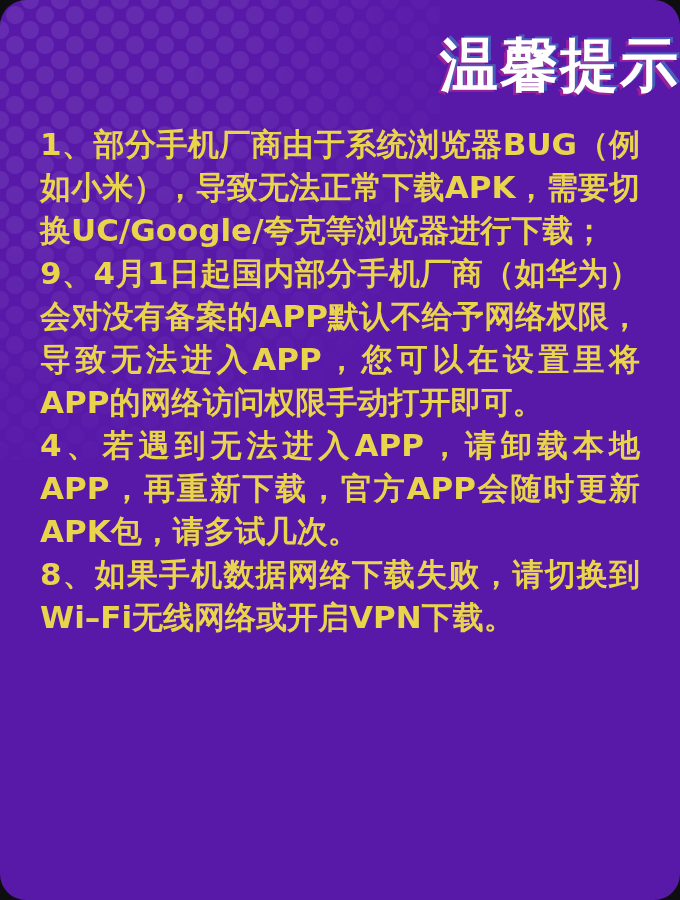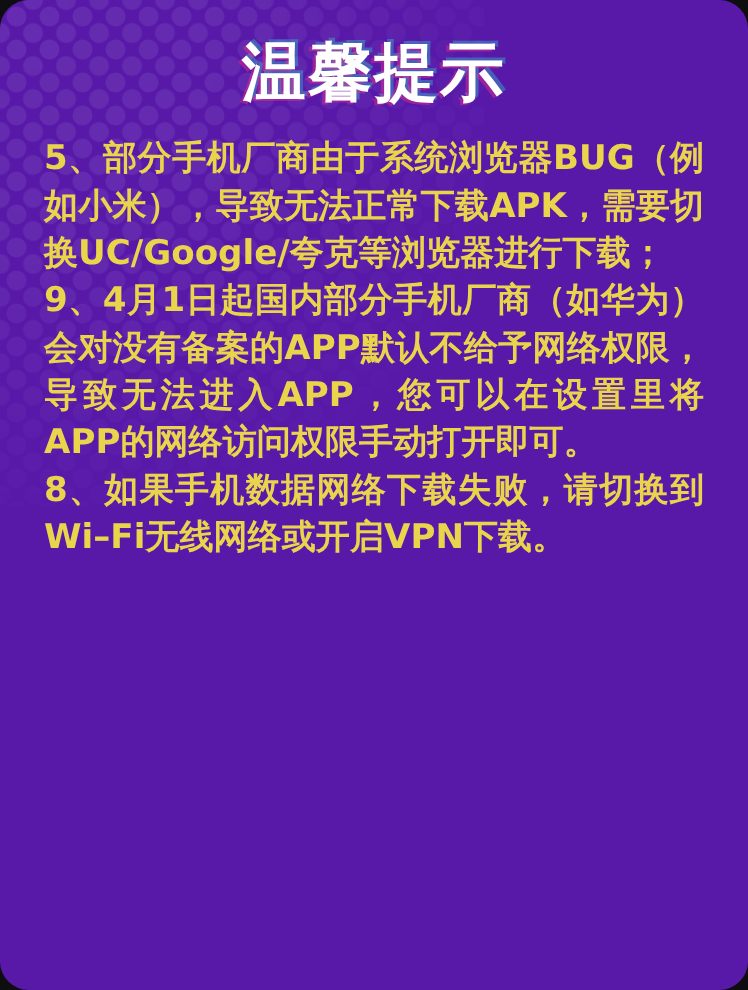--- a/index.html
+++ b/index.html
@@ -33,21 +33,21 @@
       radial-gradient(circle, var(--dot-color, #ffffff15) 8.5px, transparent 9.5px),
       radial-gradient(circle, var(--dot-color, #ffffff15) 8.5px, transparent 9.5px);
     background-size: 30px 30px, 30px 30px;
     background-position: 0 0, 15px 15px;
     -webkit-mask-image: radial-gradient(circle at 8% 6%, #000 0%, rgba(0,0,0,0.85) 35%, rgba(0,0,0,0.30) 62%, transparent 82%);
             mask-image: radial-gradient(circle at 8% 6%, #000 0%, rgba(0,0,0,0.85) 35%, rgba(0,0,0,0.30) 62%, transparent 82%);
   }
   .title {
     position: relative;
     margin: 0;
-    text-align: center;
+    text-align: right;
     font-size: 58px;
     line-height: 62px;
     font-weight: 900;
     letter-spacing: 2px;
     color: var(--title-color, #ffffff);
     text-shadow:
       -3px 2px 0 var(--glitch-pink, #ff2d8a66),
        3px -2px 0 var(--glitch-cyan, #25e8dc55);
   }
   .content {
@@ -66,17 +66,18 @@
     word-break: break-word;
   }
 </style>
 </head>
 <body>
 
 <div class="card">
   <div class="dots"></div>
   <h1 class="title">温馨提示</h1>
   <div class="content">
-    <p>5、部分手机厂商由于系统浏览器BUG（例如小米），导致无法正常下载APK，需要切换UC/Google/夸克等浏览器进行下载；</p>
+    <p>1、部分手机厂商由于系统浏览器BUG（例如小米），导致无法正常下载APK，需要切换UC/Google/夸克等浏览器进行下载；</p>
     <p>9、4月1日起国内部分手机厂商（如华为）会对没有备案的APP默认不给予网络权限，导致无法进入APP，您可以在设置里将APP的网络访问权限手动打开即可。</p>
+    <p>4、若遇到无法进入APP，请卸载本地APP，再重新下载，官方APP会随时更新APK包，请多试几次。</p>
     <p>8、如果手机数据网络下载失败，请切换到Wi–Fi无线网络或开启VPN下载。</p>
   </div>
 </div>
 
 </body></html>

